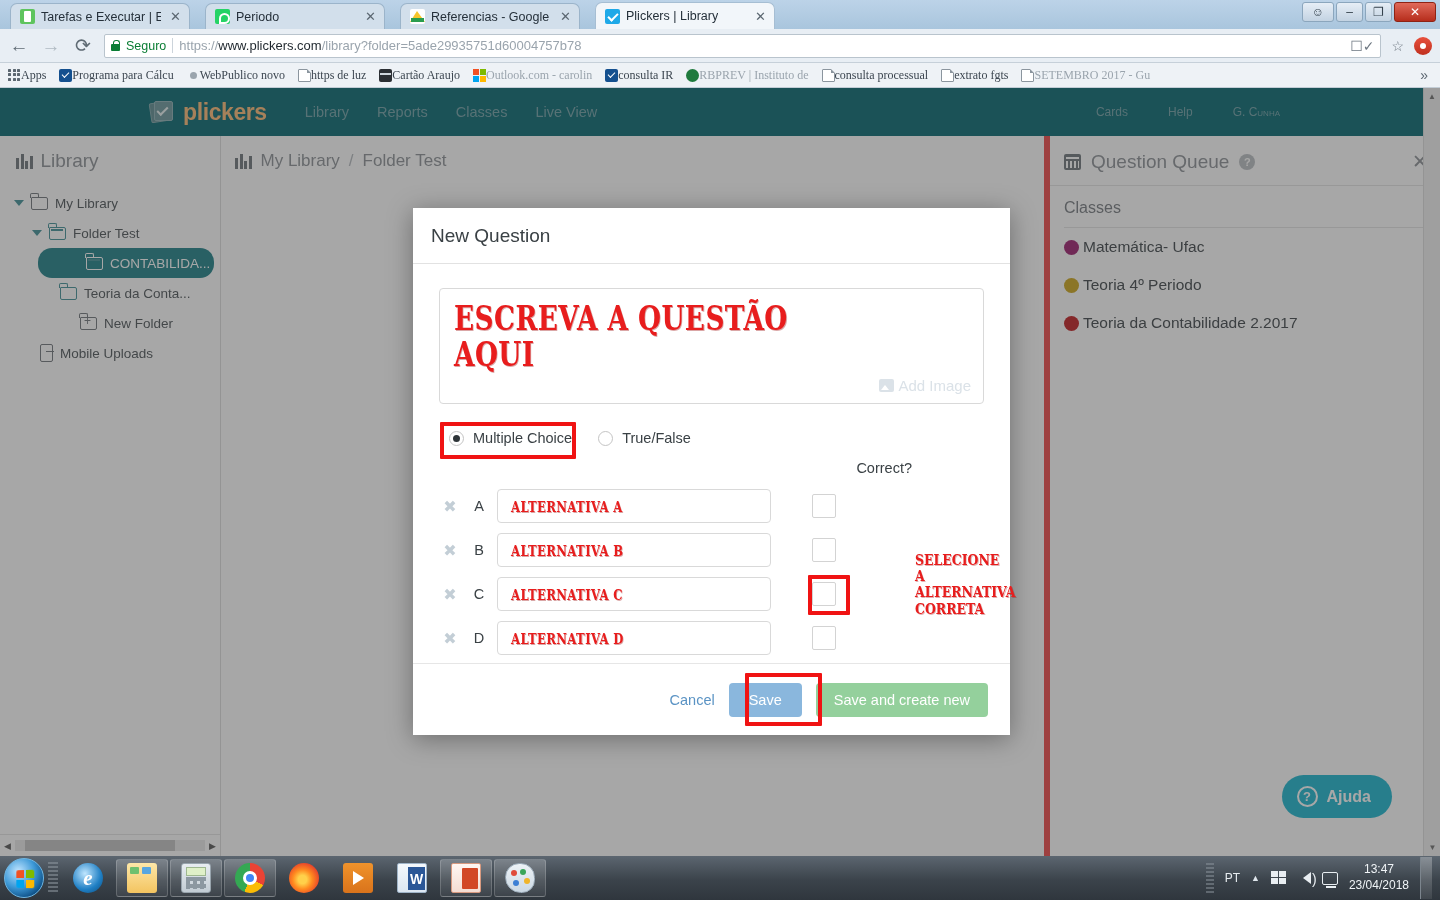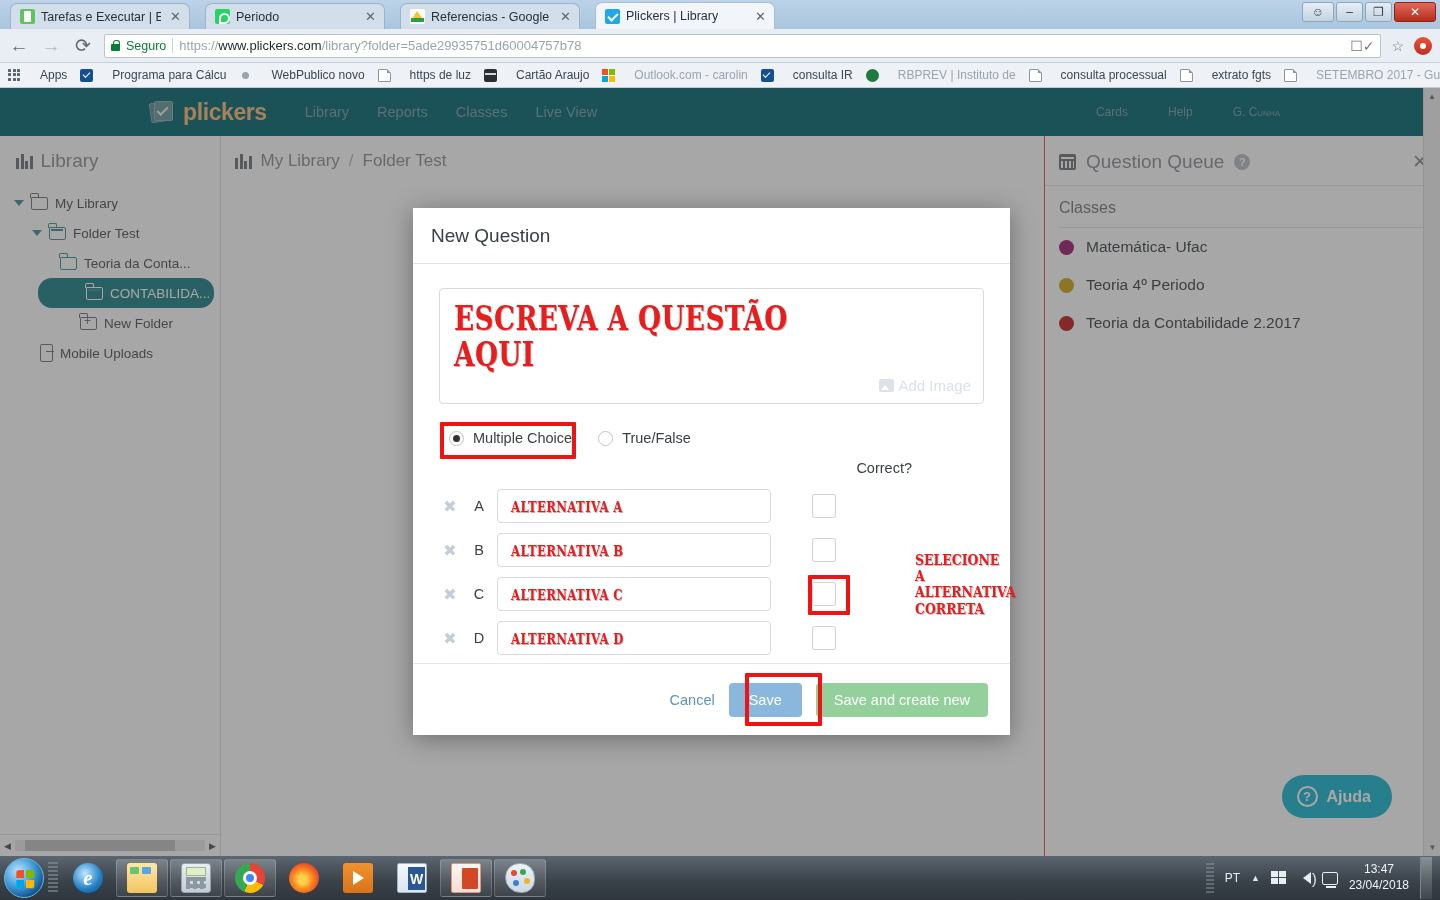--- a/index.html
+++ b/index.html
@@ -101,21 +101,21 @@
     display:flex;align-items:center;justify-content:center;
   }
   .chrome-menu span{width:6px;height:6px;border-radius:50%;background:#fff;}
 
   
   .bookmarks {
     height:25px; background:#eef2f6; border-bottom:1px solid #c3cdd6;
     display:flex; align-items:center; padding:0 8px; gap:13px; overflow:hidden;
     font-size:12px; color:#3c4650; white-space:nowrap;
   }
-  .bm { display:flex; align-items:center; gap:19px; }
+  .bm { display:flex; align-items:center; gap:0;font-family:Liberation Serif, serif; }
   .bm-ico { width:13px; height:13px; flex:0 0 13px; position:relative; }
   .ico-apps { display:grid; grid-template-columns:repeat(3,3px); grid-template-rows:repeat(3,3px); gap:1.5px; }
   .ico-apps i { background:#5b6670; border-radius:.5px; display:block;}
   .ico-page { border:1px solid #8b959e; background:#fff; border-radius:1px; }
   .ico-page::after{content:"";position:absolute;right:-1px;top:-1px;border-top:4px solid #eef2f6;border-left:4px solid #8b959e;}
   .ico-blue { background:#14508f; border-radius:2px; position:relative;}
   .ico-blue::after{content:"";position:absolute;left:2.5px;top:3.5px;width:6px;height:3px;border-left:1.5px solid #fff;border-bottom:1.5px solid #fff;transform:rotate(-45deg);}
   .ico-ms { display:grid; grid-template-columns:repeat(2,6px); grid-template-rows:repeat(2,6px); gap:1px;}
   .ico-ms i:nth-child(1){background:#f25022;} .ico-ms i:nth-child(2){background:#7fba00;}
   .ico-ms i:nth-child(3){background:#00a4ef;} .ico-ms i:nth-child(4){background:#ffb900;}
@@ -242,40 +242,40 @@
   }
   .nf-ico {
     width:25px; height:20px; border:1.7px solid #8d9398; border-radius:2px;
     position:relative;
   }
   .nf-ico::before{content:"";position:absolute;left:-1.7px;top:-5.7px;width:10px;height:5px;border:1.7px solid #8d9398;border-bottom:none;border-radius:2px 2px 0 0;}
   .nf-ico::after{content:"+";position:absolute;left:7px;top:-2px;font-size:16px;color:#8d9398;line-height:20px;}
 
   
   .pk-queue {
-    width:396px; flex:0 0 396px; background:#fff; border-left:1px solid #ef4444;
+    width:396px; flex:0 0 396px; background:#fff; border-left:6px solid #ef4444;
     position:relative;
     margin-left:12px;
   }
   .q-head {
     display:flex; align-items:center; gap:10px; padding:14px 0 12px 14px;
     color:#8a8f94; font-size:19px; border-bottom:1px solid #e4e4e4;
   }
   .ico-cal { width:17px; height:16px; background:#6c7479; border-radius:2px; position:relative; flex:0 0 17px;}
   .ico-cal::before{content:"";position:absolute;left:2px;top:3px;width:13px;height:2px;background:#fff;}
   .ico-cal::after{content:"";position:absolute;left:2px;top:7px;width:13px;height:7px;
     background:repeating-linear-gradient(90deg,#fff 0 2px,#6c7479 2px 4px);}
   .ico-help {
     width:16px;height:16px;border-radius:50%;background:#b9bec2;color:#fff;
     font-size:11px;display:flex;align-items:center;justify-content:center;font-weight:bold;flex:0 0 16px;
   }
   .q-close { margin-left:auto; margin-right:12px; font-size:19px; color:#8a8f94; }
   .q-sub { padding:13px 0 10px 14px; color:#74797e; font-size:16px; }
   .q-divider { height:1px; background:#e4e4e4; margin:0 0 0 14px; }
-  .q-item { display:flex; align-items:center; gap:12px; padding:10px 0 10px 14px; font-size:15.5px; color:#3c4347; }
+  .q-item { display:flex; align-items:center; gap:4px; padding:10px 0 10px 14px; font-size:15.5px; color:#3c4347; }
   .q-dot { width:15px; height:15px; border-radius:50%; flex:0 0 15px; }
 
   .pg-scrollbar {
     position:absolute; right:0; top:0; width:17px; bottom:0; background:#f1f1f1;
     border-left:1px solid #dcdcdc; z-index:3;
   }
   .pg-scrollbar .up, .pg-scrollbar .dn {
     height:17px; display:flex; align-items:center; justify-content:center;
     color:#6e6e6e; font-size:8px;
   }
@@ -605,27 +605,27 @@
             <div class="tnode" style="padding-left:14px;">
               <span class="caret"></span>
               <span class="folder plain"></span>
               <span class="tlabel">My Library</span>
             </div>
             <div class="tnode" style="padding-left:32px;">
               <span class="caret"></span>
               <span class="folder open"></span>
               <span class="tlabel">Folder Test</span>
             </div>
+            <div class="tnode sel" style="padding-left:48px;margin-left:38px;">
+              <span class="folder open"></span>
+              <span class="tlabel">CONTABILIDA...</span>
+            </div>
             <div class="tnode" style="padding-left:60px;">
               <span class="folder"></span>
               <span class="tlabel">Teoria da Conta...</span>
-            </div>
-            <div class="tnode sel" style="padding-left:48px;margin-left:38px;">
-              <span class="folder open"></span>
-              <span class="tlabel">CONTABILIDA...</span>
             </div>
             <div class="tnode" style="padding-left:80px;">
               <span class="folder plus plain"></span>
               <span class="tlabel">New Folder</span>
             </div>
             <div class="tnode" style="padding-left:40px;">
               <span class="ico-mobile"></span>
               <span class="tlabel">Mobile Uploads</span>
             </div>
           </div>

